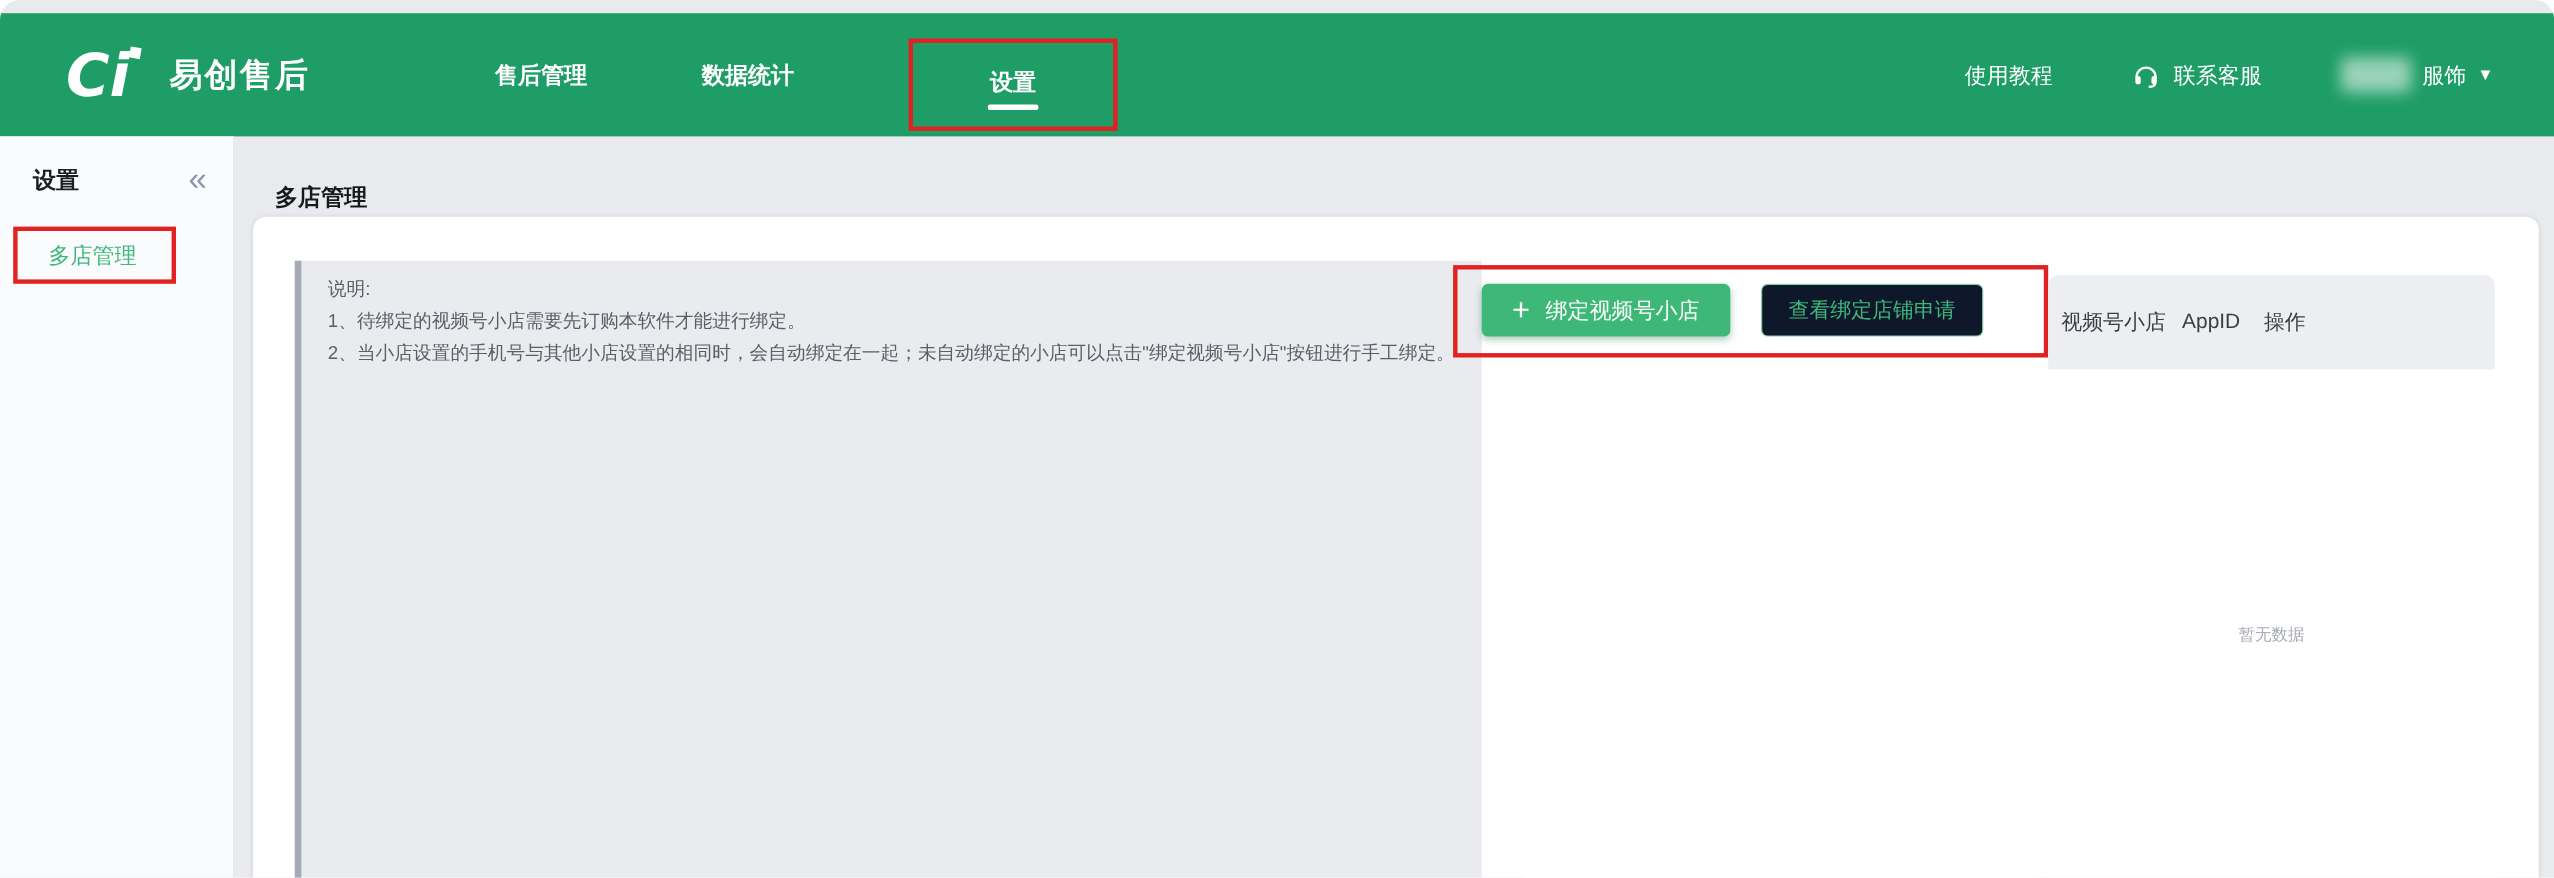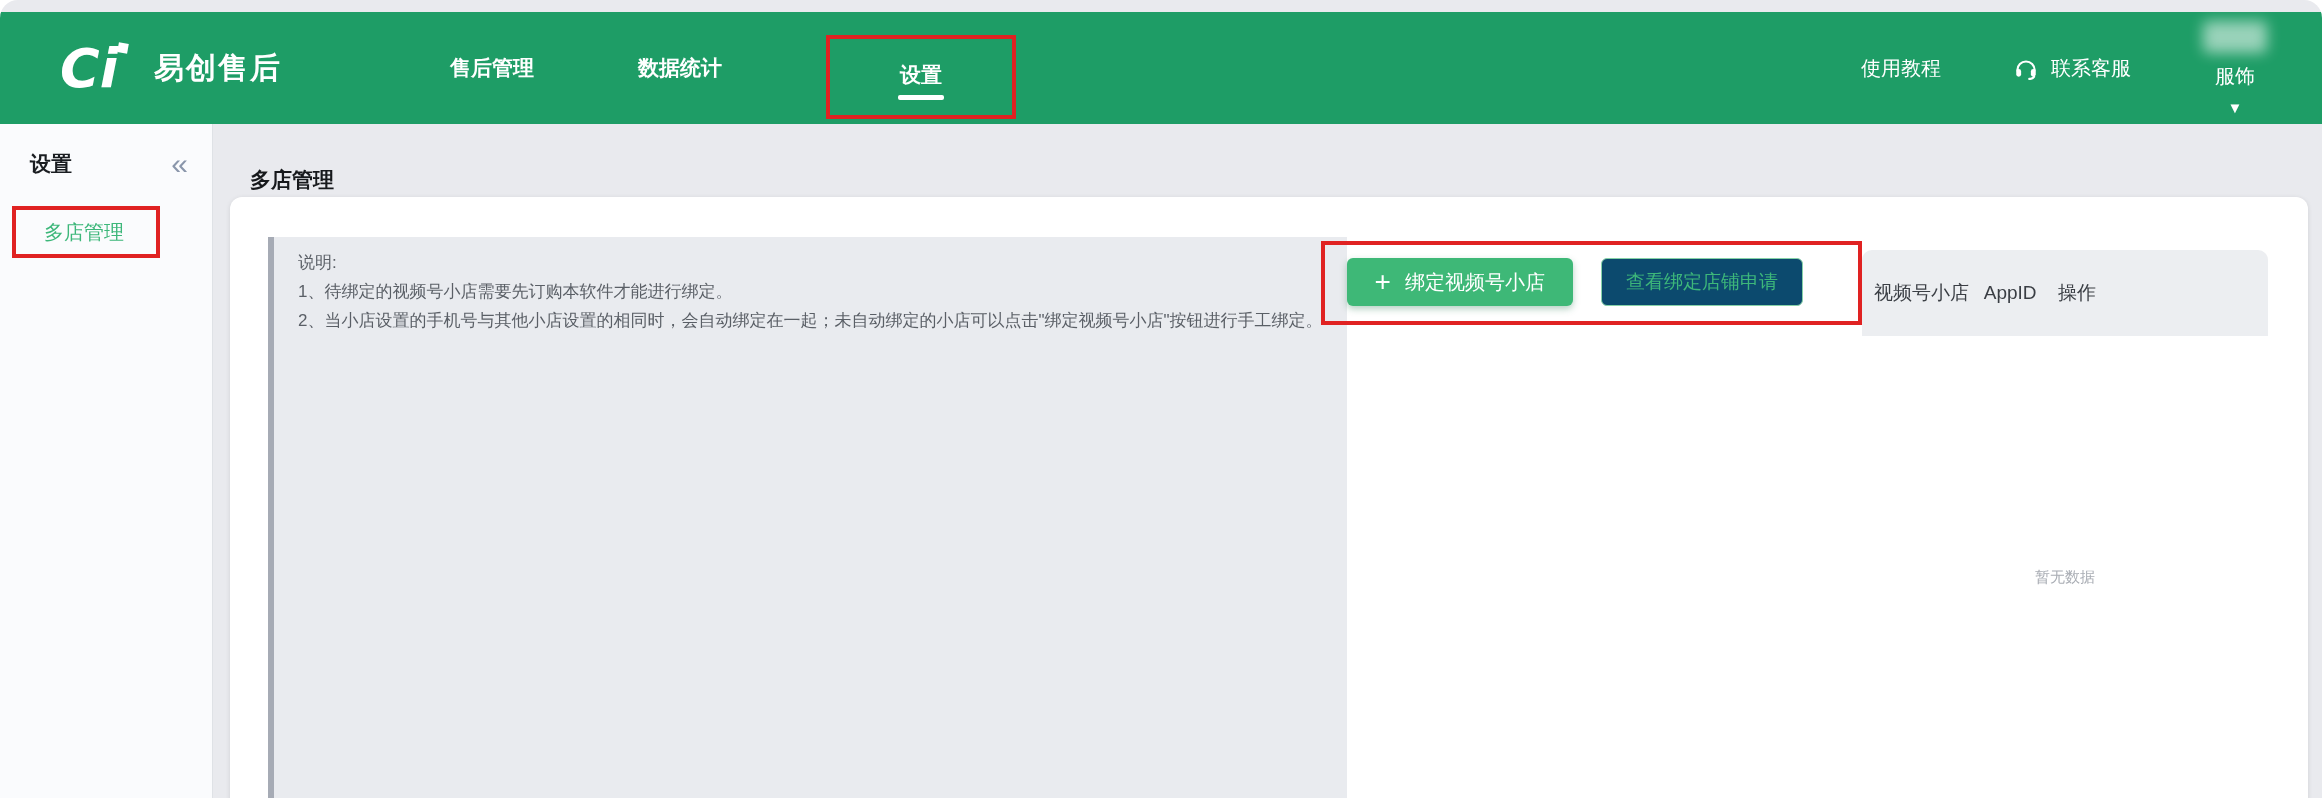--- a/index.html
+++ b/index.html
@@ -58,21 +58,21 @@
 
   .header-right {
     margin-left: auto;
     margin-right: 55px;
     display: flex;
     align-items: center;
     gap: 72px;
     font-size: 20px;
   }
   .header-link { display: flex; align-items: center; gap: 12px; cursor: pointer; white-space: nowrap; }
-  .account { display: flex; align-items: center; gap: 10px; cursor: pointer; flex-direction: column; }
+  .account { display: flex; align-items: center; gap: 10px; cursor: pointer; }
   .blur-chip {
     width: 64px;
     height: 32px;
     border-radius: 5px;
     background: rgba(255,255,255,0.55);
     filter: blur(7px);
   }
   .caret { font-size: 15px; line-height: 1; }
 
   
@@ -163,21 +163,21 @@
   }
   .btn-primary {
     background: #3EB877;
     color: #ffffff;
     font-size: 20px;
     padding: 0 28px;
     box-shadow: 0 3px 7px rgba(40,120,80,0.35);
   }
   .btn-primary .plus { font-size: 28px; font-weight: 400; margin-right: 14px; line-height: 1; }
   .btn-outline {
-    background: #0c4a6e;
+    background: #0f172a;
     border: 1px solid #86D2A8;
     color: #3DB77A;
     font-size: 19px;
     padding: 0 24px;
   }
 
   .divider { border: none; border-top: 1px solid #ECEEF1; margin-top: 6px; }
 
   .table { margin-top: 13px; flex: 1; display: flex; flex-direction: column; min-height: 0; }
   .thead {

